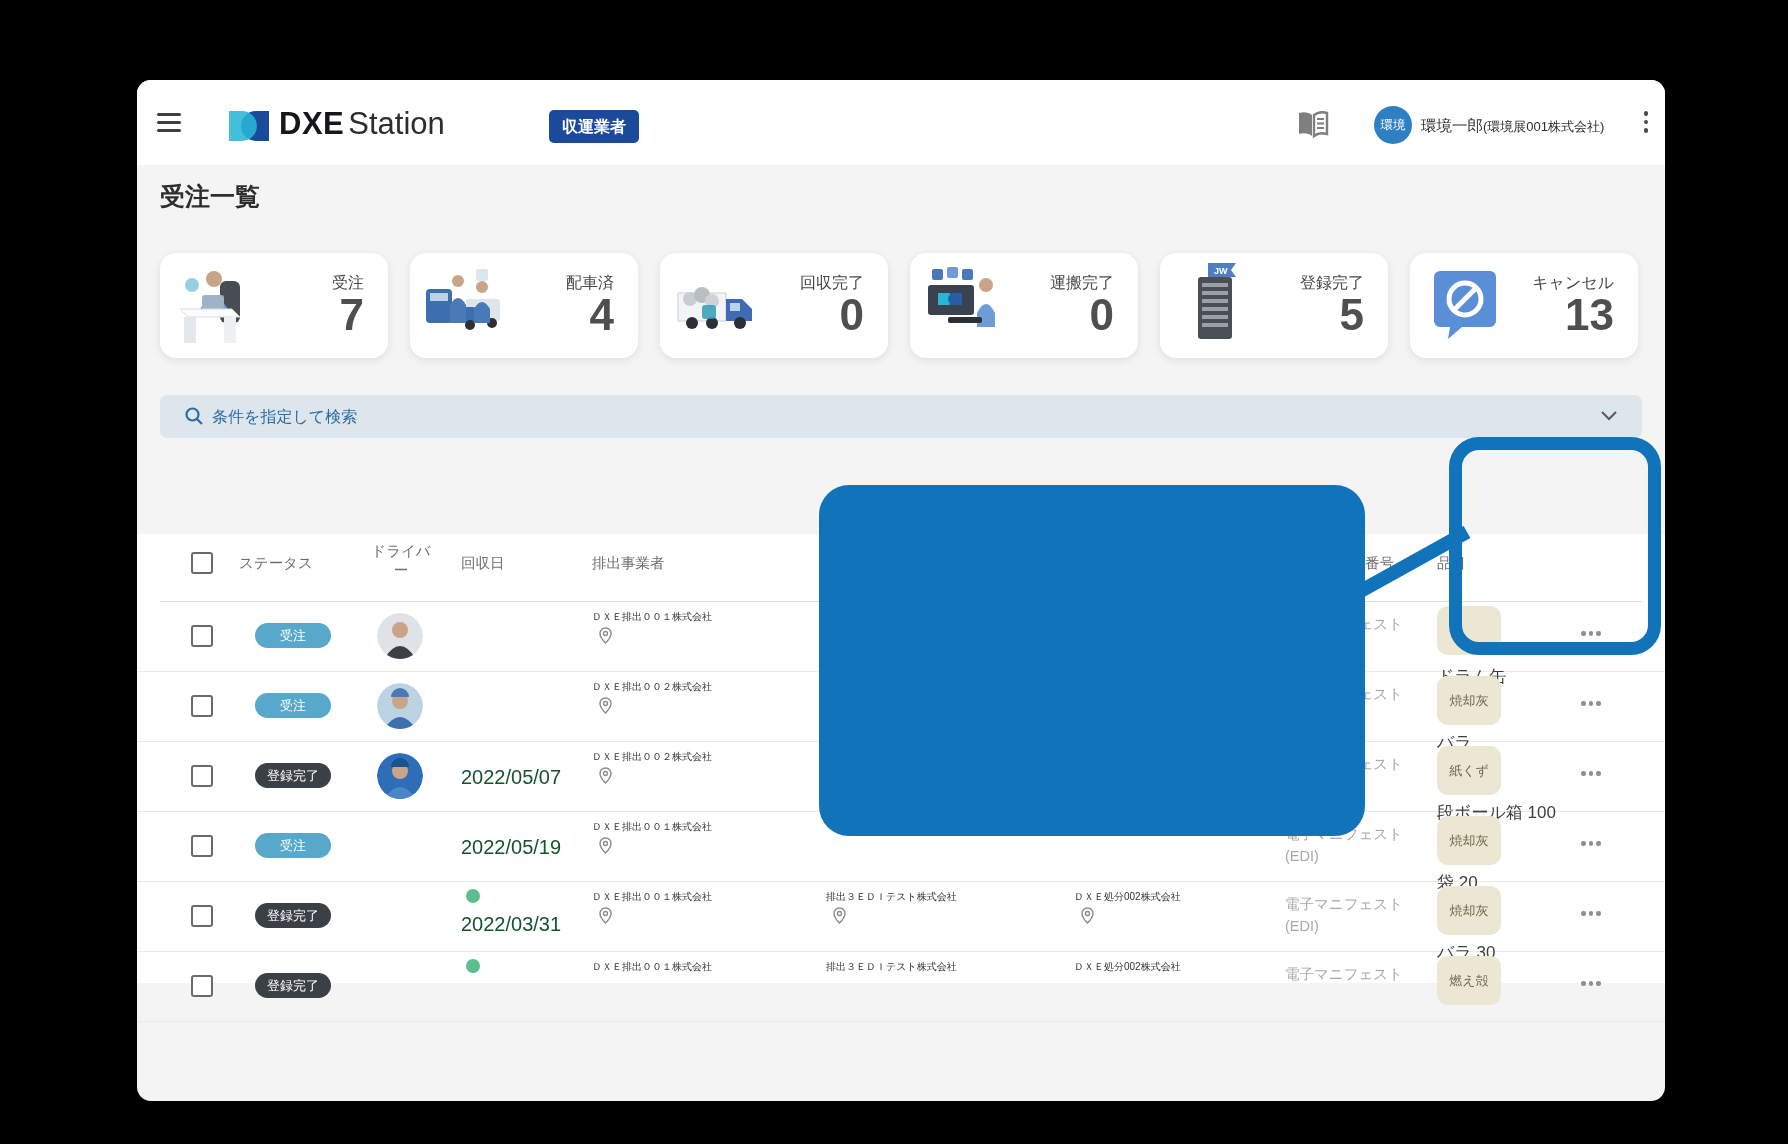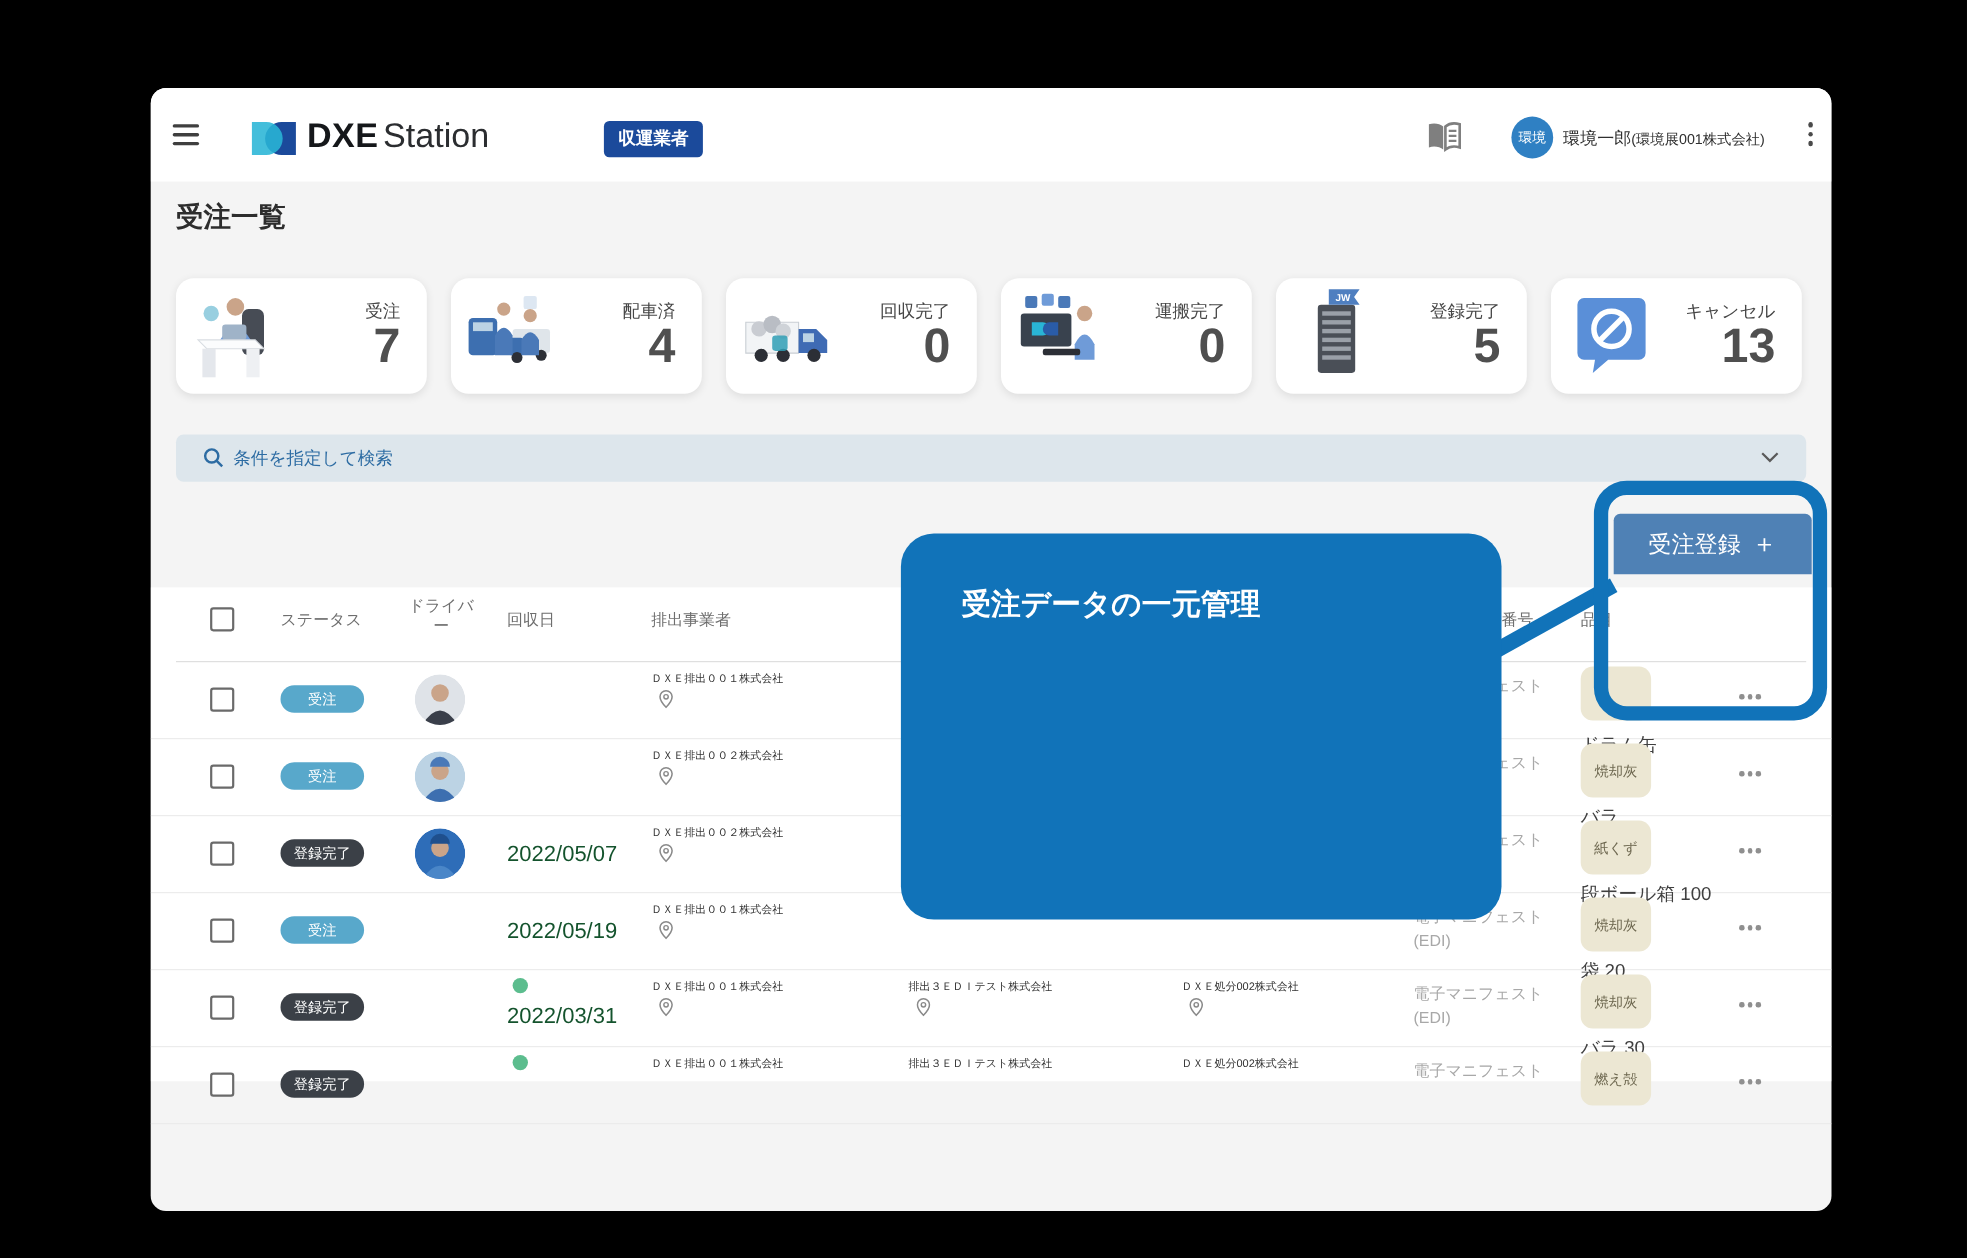--- a/index.html
+++ b/index.html
@@ -222,21 +222,21 @@
       <line x1="13" y1="13" x2="18" y2="18" stroke="#2d6ca3" stroke-width="2.2"></line>
     </svg>
     <span class="txt">条件を指定して検索</span>
     <svg class="chev" width="18" height="11" viewBox="0 0 18 11">
       <polyline points="2,2 9,9 16,2" fill="none" stroke="#5a5a5a" stroke-width="2"></polyline>
     </svg>
   </div>
 
   <div class="tablebg"></div>
   <span class="cbox" style="top:472px"></span>
-  <span class="th" style="left:118px;top:474px">ステータス</span>
+  <span class="th" style="left:102px;top:474px">ステータス</span>
   <span class="th" style="left:224px;top:462px;width:80px;text-align:center;line-height:19px"><span>ドライバ</span><br><span>ー</span></span>
   <span class="th" style="left:324px;top:474px">回収日</span>
   <span class="th" style="left:455px;top:474px">排出事業者</span>
   <span class="th" style="left:1228px;top:474px">番号</span>
   <span class="th" style="left:1300px;top:474px">品目</span>
   <div class="hline"></div>
 
   <div class="trow" style="top:521px">
     <span class="cbox" style="top:24px"></span>
     <span class="c-status b-blue">受注</span>
@@ -388,24 +388,20 @@
       <div class="i-detail"></div>
     </div>
     <span class="c-act"><i></i><i></i><i></i></span>
   </div>
 
   <svg class="connector" width="1528" height="903">
     <line x1="1195" y1="527" x2="1330" y2="452" stroke="#1173b9" stroke-width="14"></line>
   </svg>
 
   <div class="tooltip">
-    <div class="tt">受注データの一元管理</div>
   </div>
 
   <div class="spotlight">
-    <div class="sp-btn">
-      <span>受注登録</span><span class="plus">＋</span>
-    </div>
     <div class="sp-ring"></div>
   </div>
 
 </div>
 </div>
 
 </body></html>

